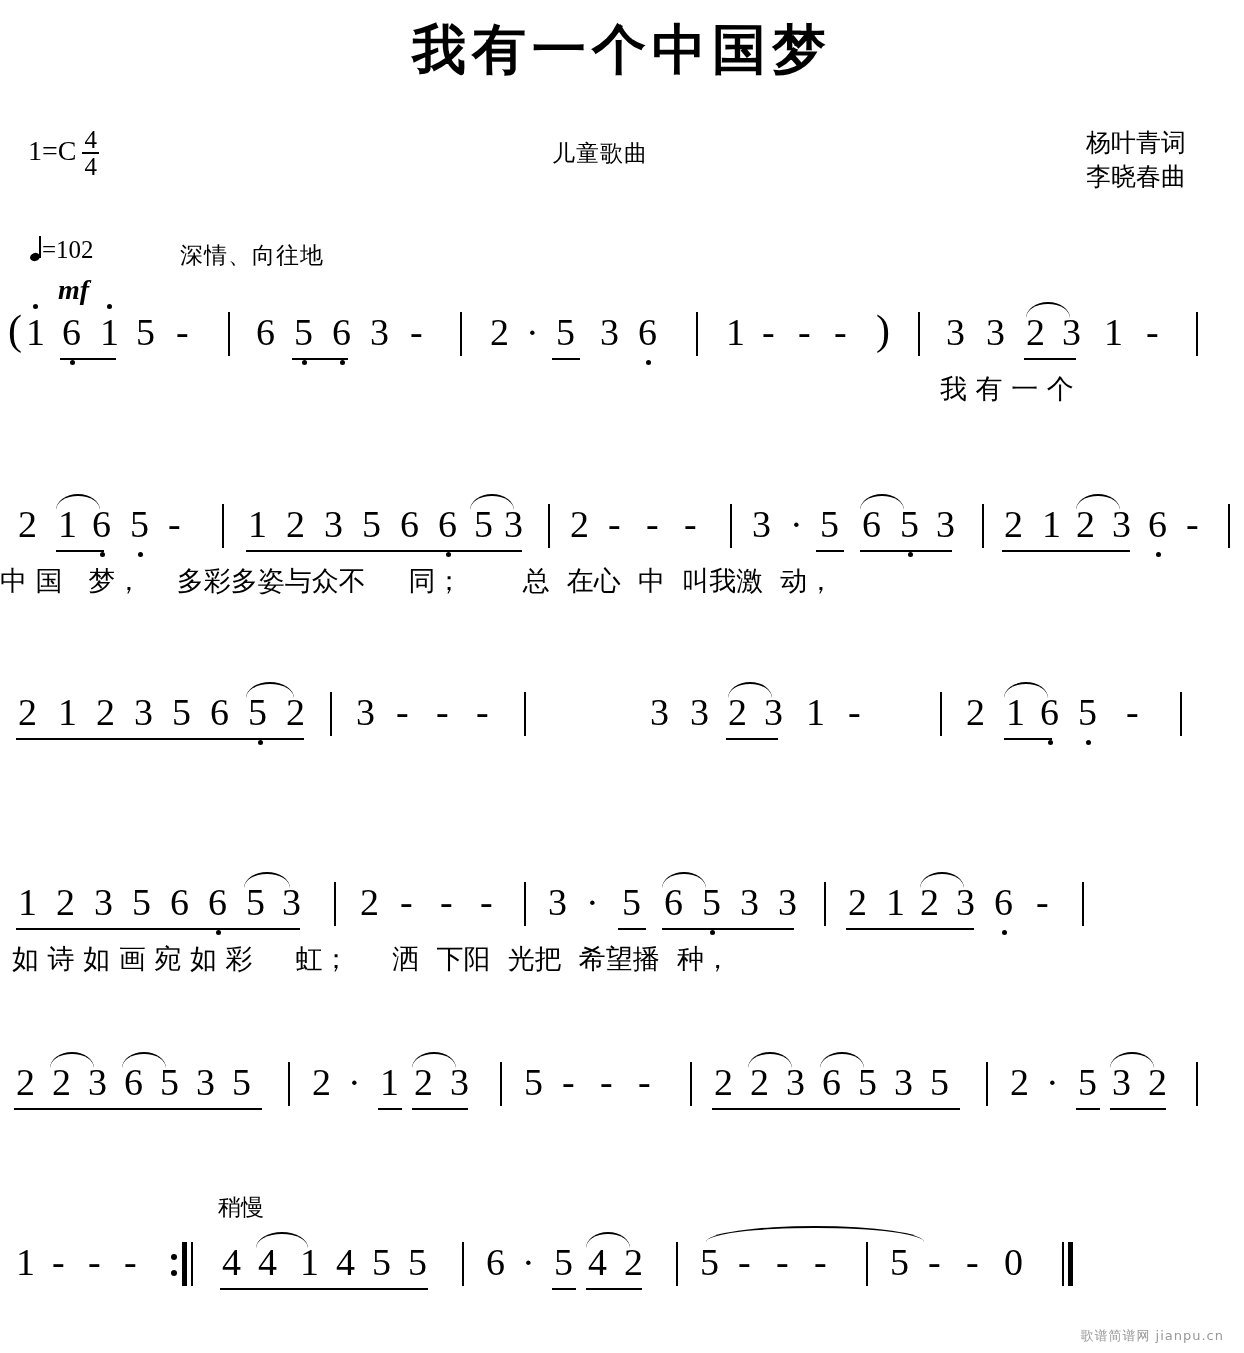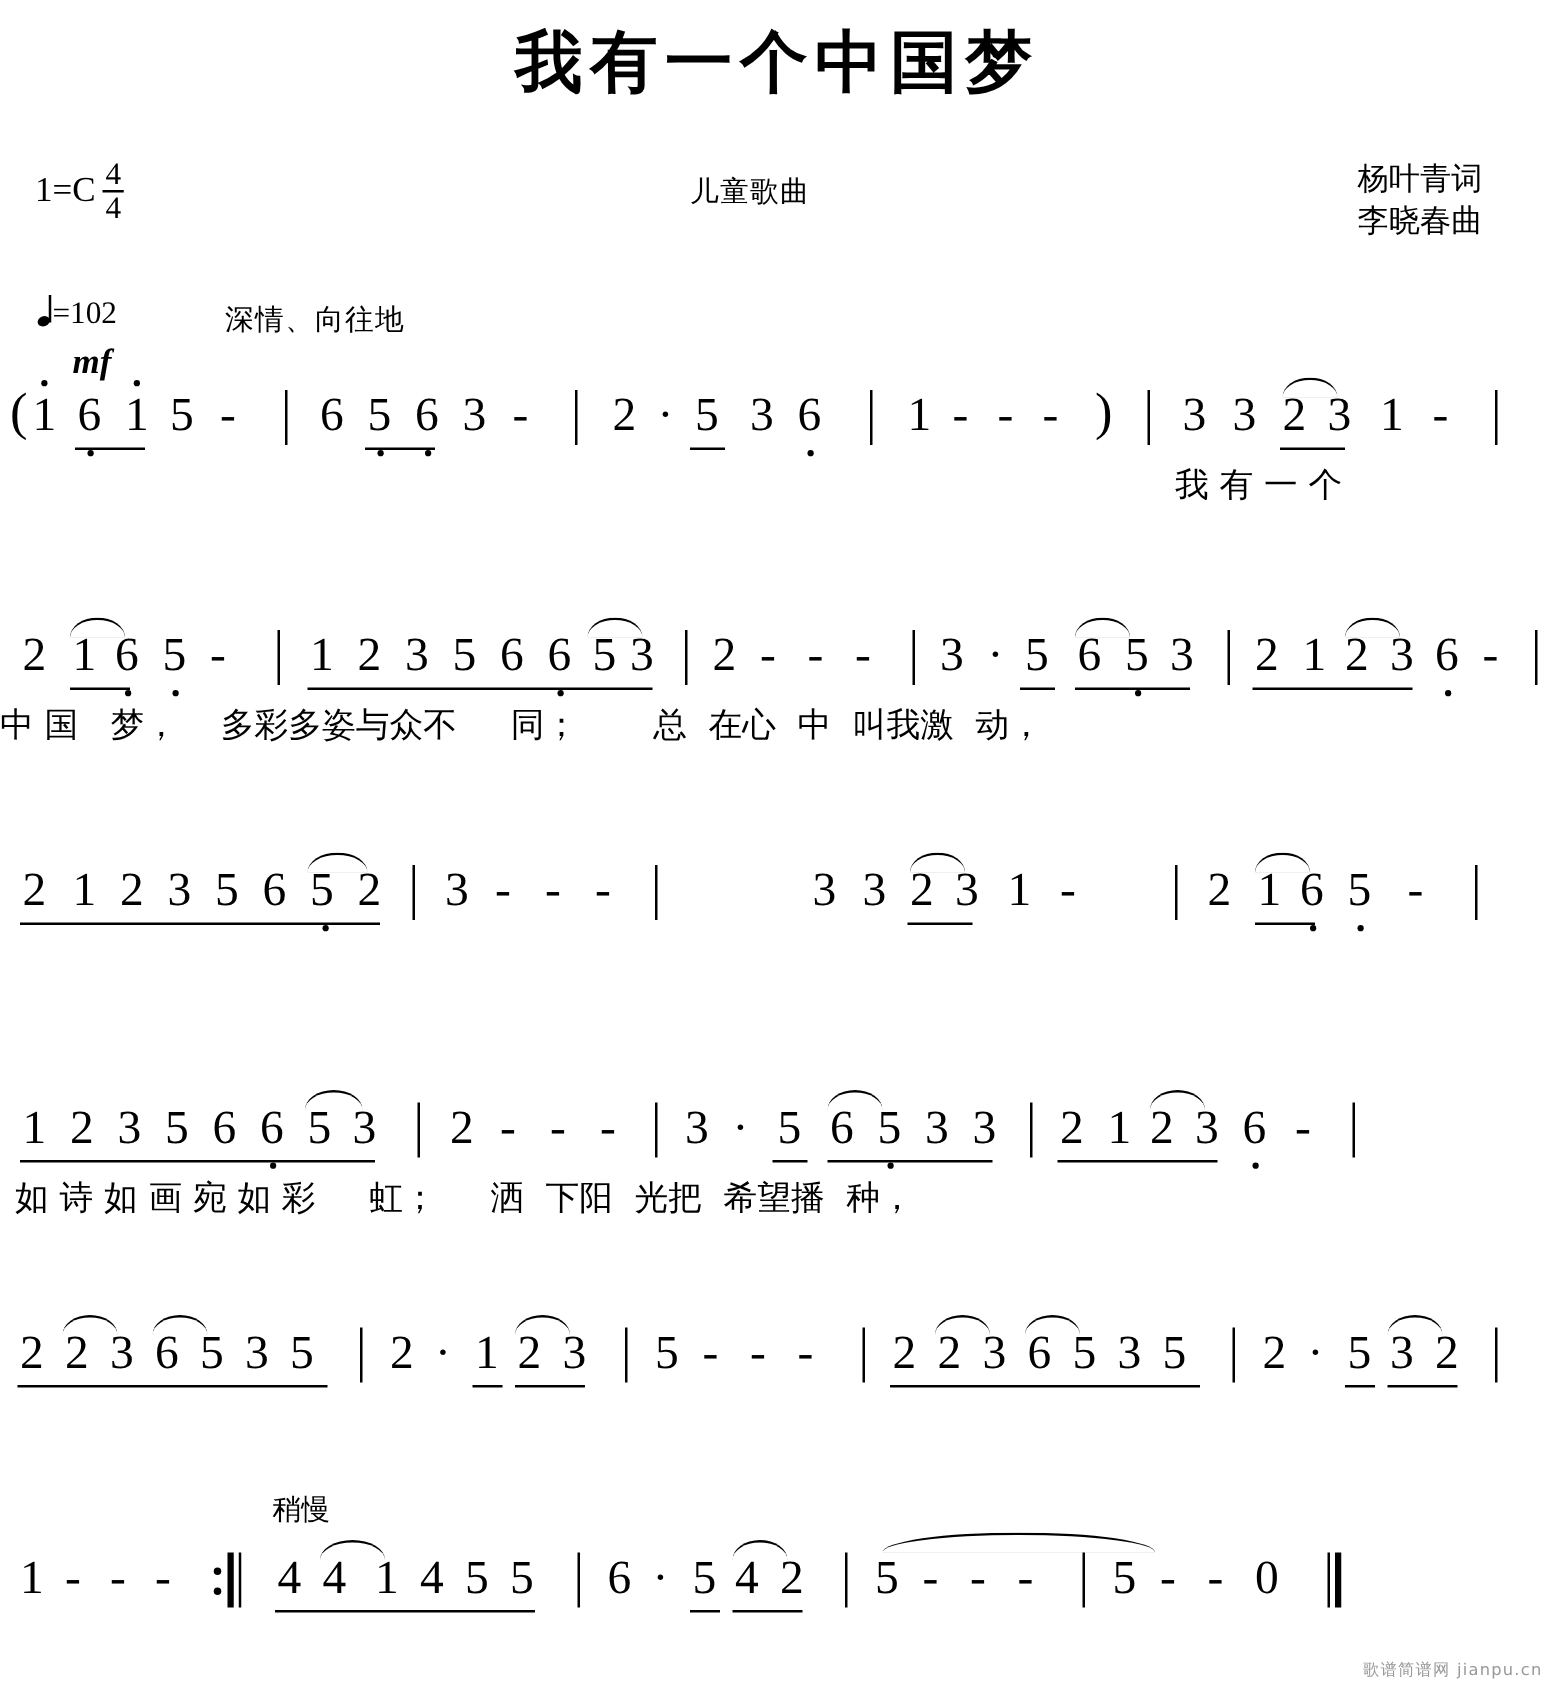--- a/index.html
+++ b/index.html
@@ -129,21 +129,21 @@
   }
   .slow-mark {
     position: absolute;
     top: 1192px;
     left: 218px;
     font-size: 23px;
     font-family: "DejaVu Sans", sans-serif;
   }
   .watermark {
     position: absolute;
-    right: 10px;
+    right: 20px;
     bottom: 8px;
     font-size: 13px;
     color: #999;
     font-family: "DejaVu Sans", sans-serif;
     letter-spacing: 1px;
   }
   
   .system {
     position: absolute;
     left: 0;

